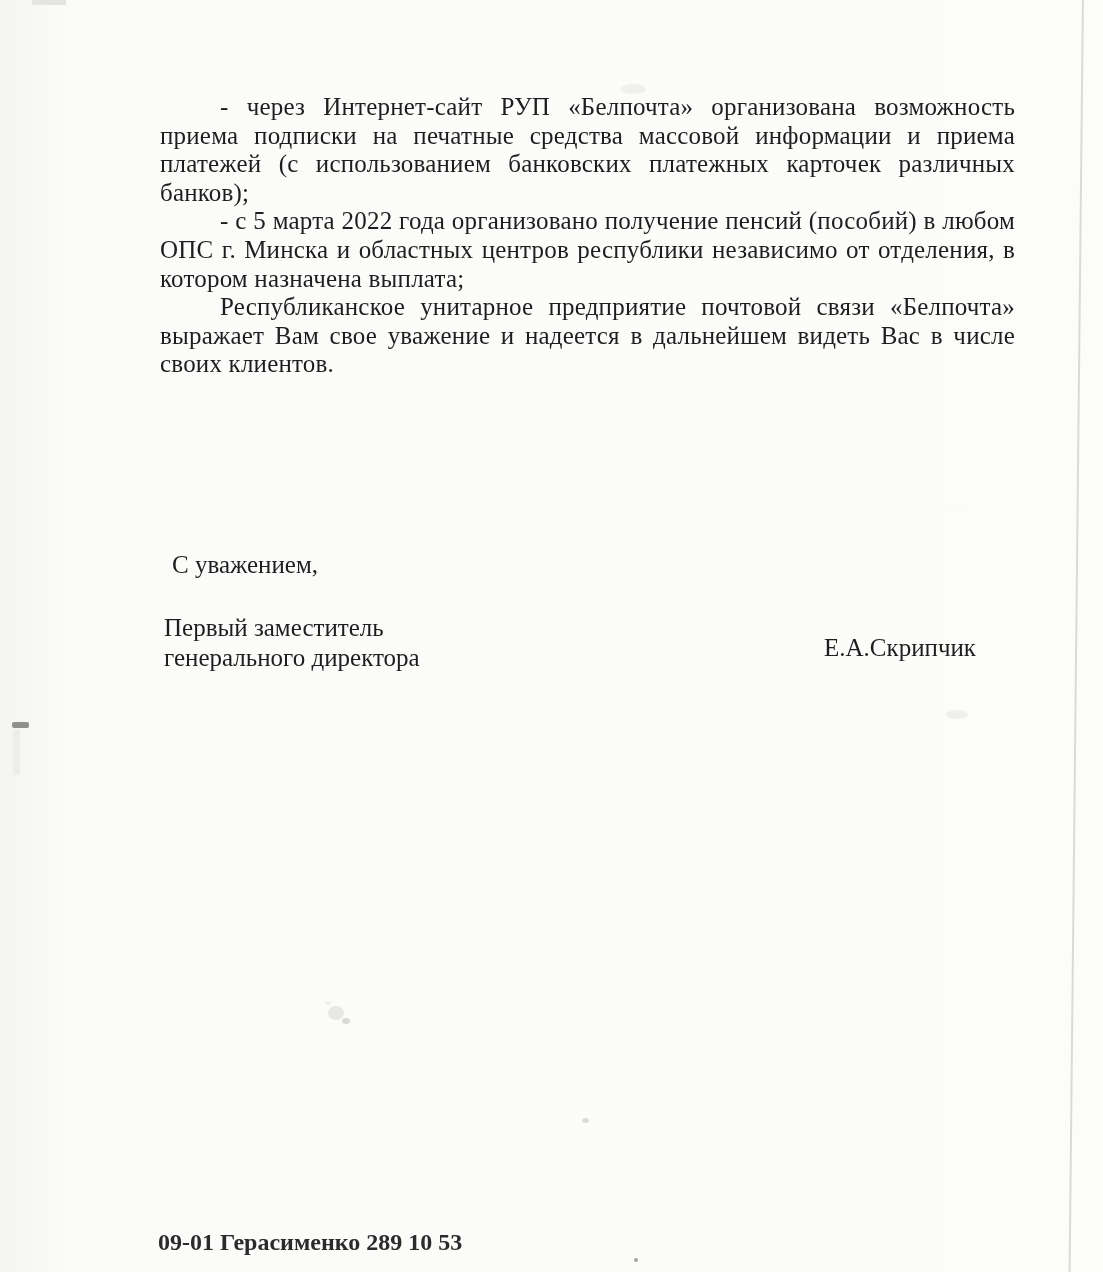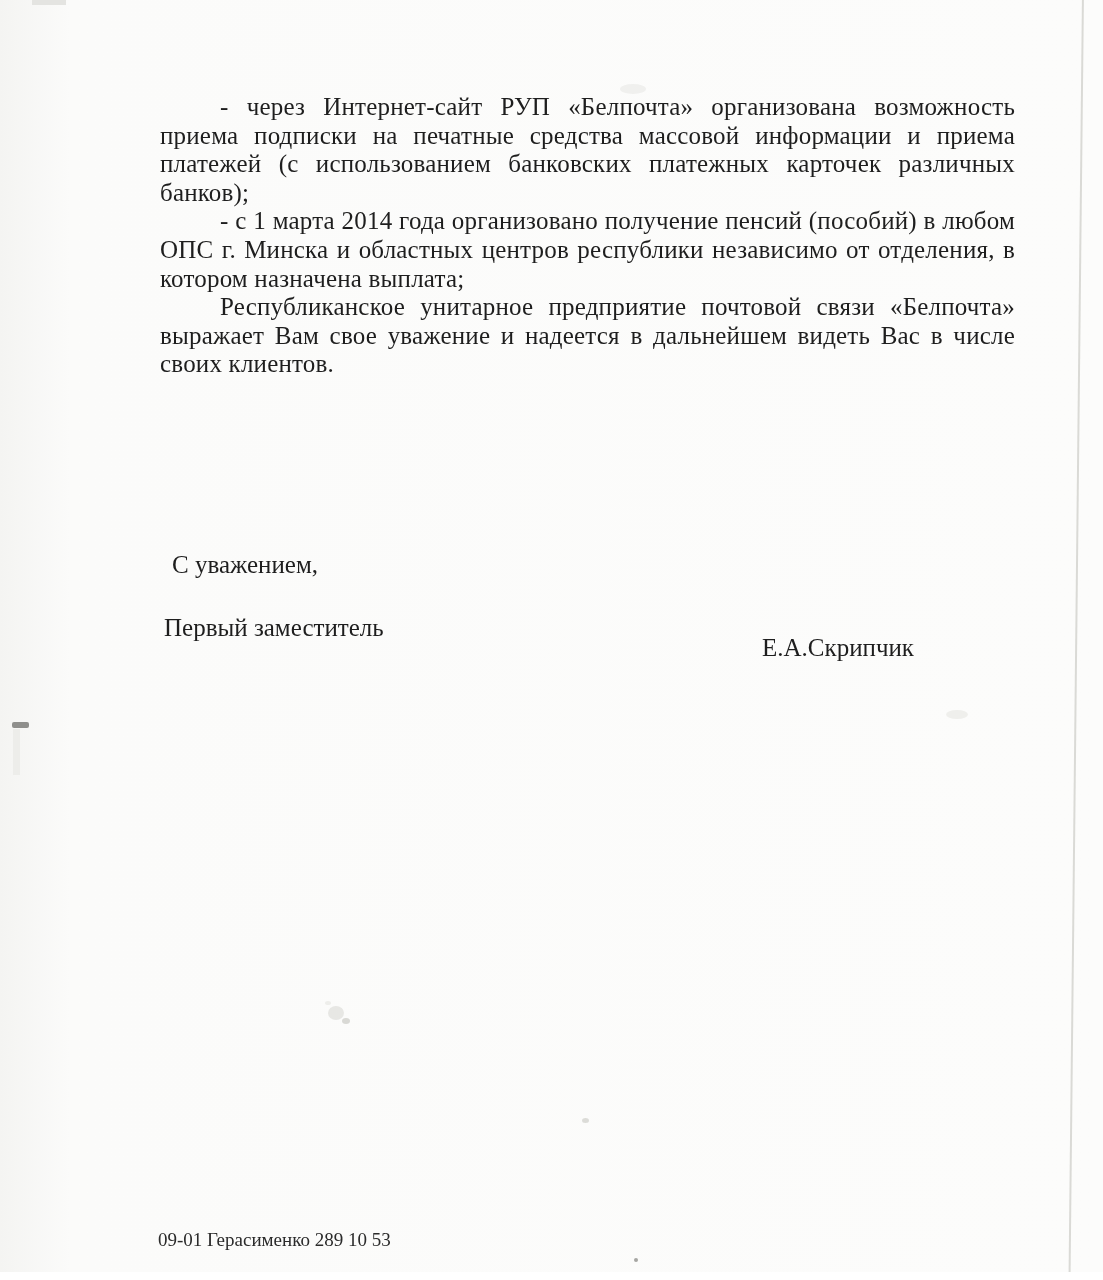--- a/index.html
+++ b/index.html
@@ -40,32 +40,33 @@
   .sig-title {
     position: absolute;
     left: 160px;
     top: 609px;
     font-size: 25px;
     line-height: 29.5px;
     margin: 4px;
   }
   .sig-name {
     position: absolute;
-    left: 762px;
+    left: 824px;
     top: 634px;
     font-size: 25px;
     margin: 0;
   }
   .footer-note {
     position: absolute;
     left: 158px;
     top: 1229px;
-    font-size: 19px;
+    font-size: 24px;
     color: #2b2b2b;
     margin: 0;
+    font-weight: bold;
   }
   
   .edge-line-right {
     position: absolute;
     left: 1082px;
     top: -8px;
     width: 2px;
     height: 1300px;
     background: #dadad6;
     transform: rotate(0.6deg);
@@ -81,28 +82,29 @@
   .a-mid-speck-2   { left: 582px; top: 1118px; width: 7px;  height: 5px;  background: #dcdcd8; border-radius: 50%; }
   .a-bottom-dot    { left: 634px; top: 1258px; width: 4px;  height: 4px;  background: #a6a6a2; border-radius: 50%; }
 </style>
 </head>
 <body>
 
 <div class="page">
 
   <div class="body-text">
     <p>- через Интернет-сайт РУП «Белпочта» организована возможность приема подписки на печатные средства массовой информации и приема платежей (с использованием банковских платежных карточек различных банков);</p>
-    <p>- с 1 марта 2014 года организовано получение пенсий (пособий) в любом ОПС г. Минска и областных центров республики независимо от отделения, в котором назначена выплата;</p>
+    <p>- с 5 марта 2022 года организовано получение пенсий (пособий) в любом ОПС г. Минска и областных центров республики независимо от отделения, в котором назначена выплата;</p>
     <p>Республиканское унитарное предприятие почтовой связи «Белпочта» выражает Вам свое уважение и надеется в дальнейшем видеть Вас в числе своих клиентов.</p>
   </div>
 
   <p class="closing">С уважением,</p>
 
   <p class="sig-title">
     <span>Первый заместитель</span><br>
+    <span>генерального директора</span>
   </p>
 
   <p class="sig-name">Е.А.Скрипчик</p>
 
   <p class="footer-note">09-01 Герасименко 289 10 53</p>
 
   <div class="edge-line-right"></div>
   <div class="artifact a-top-smudge"></div>
   <div class="artifact a-header-smudge"></div>
   <div class="artifact a-left-dash"></div>

